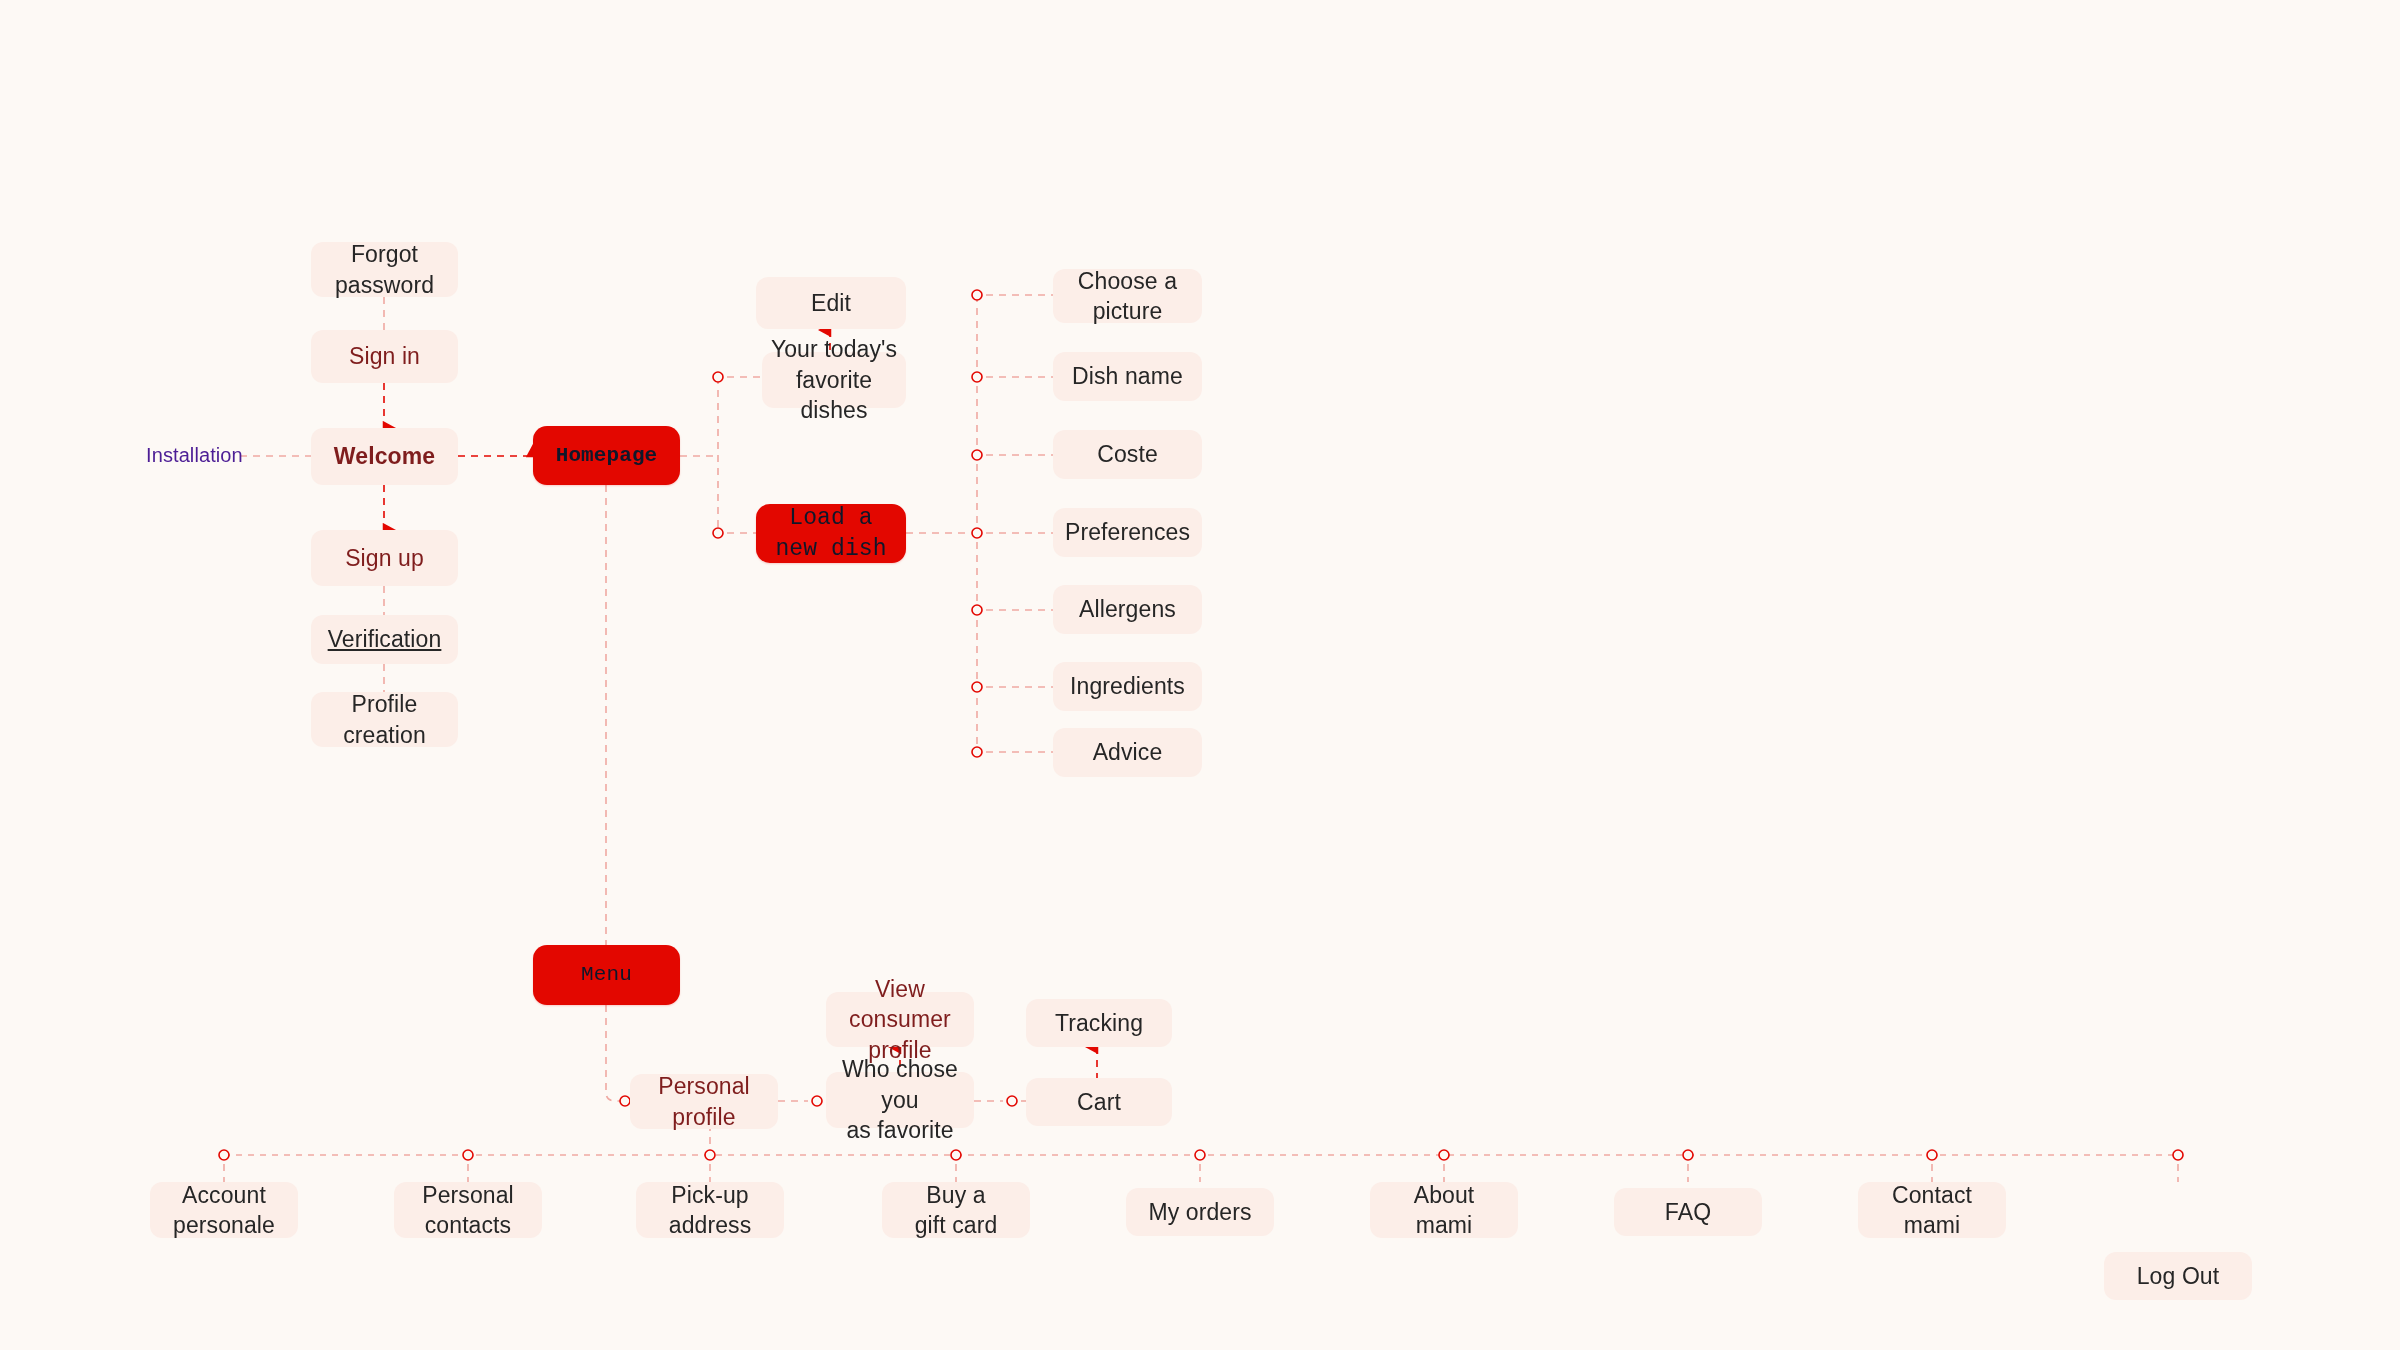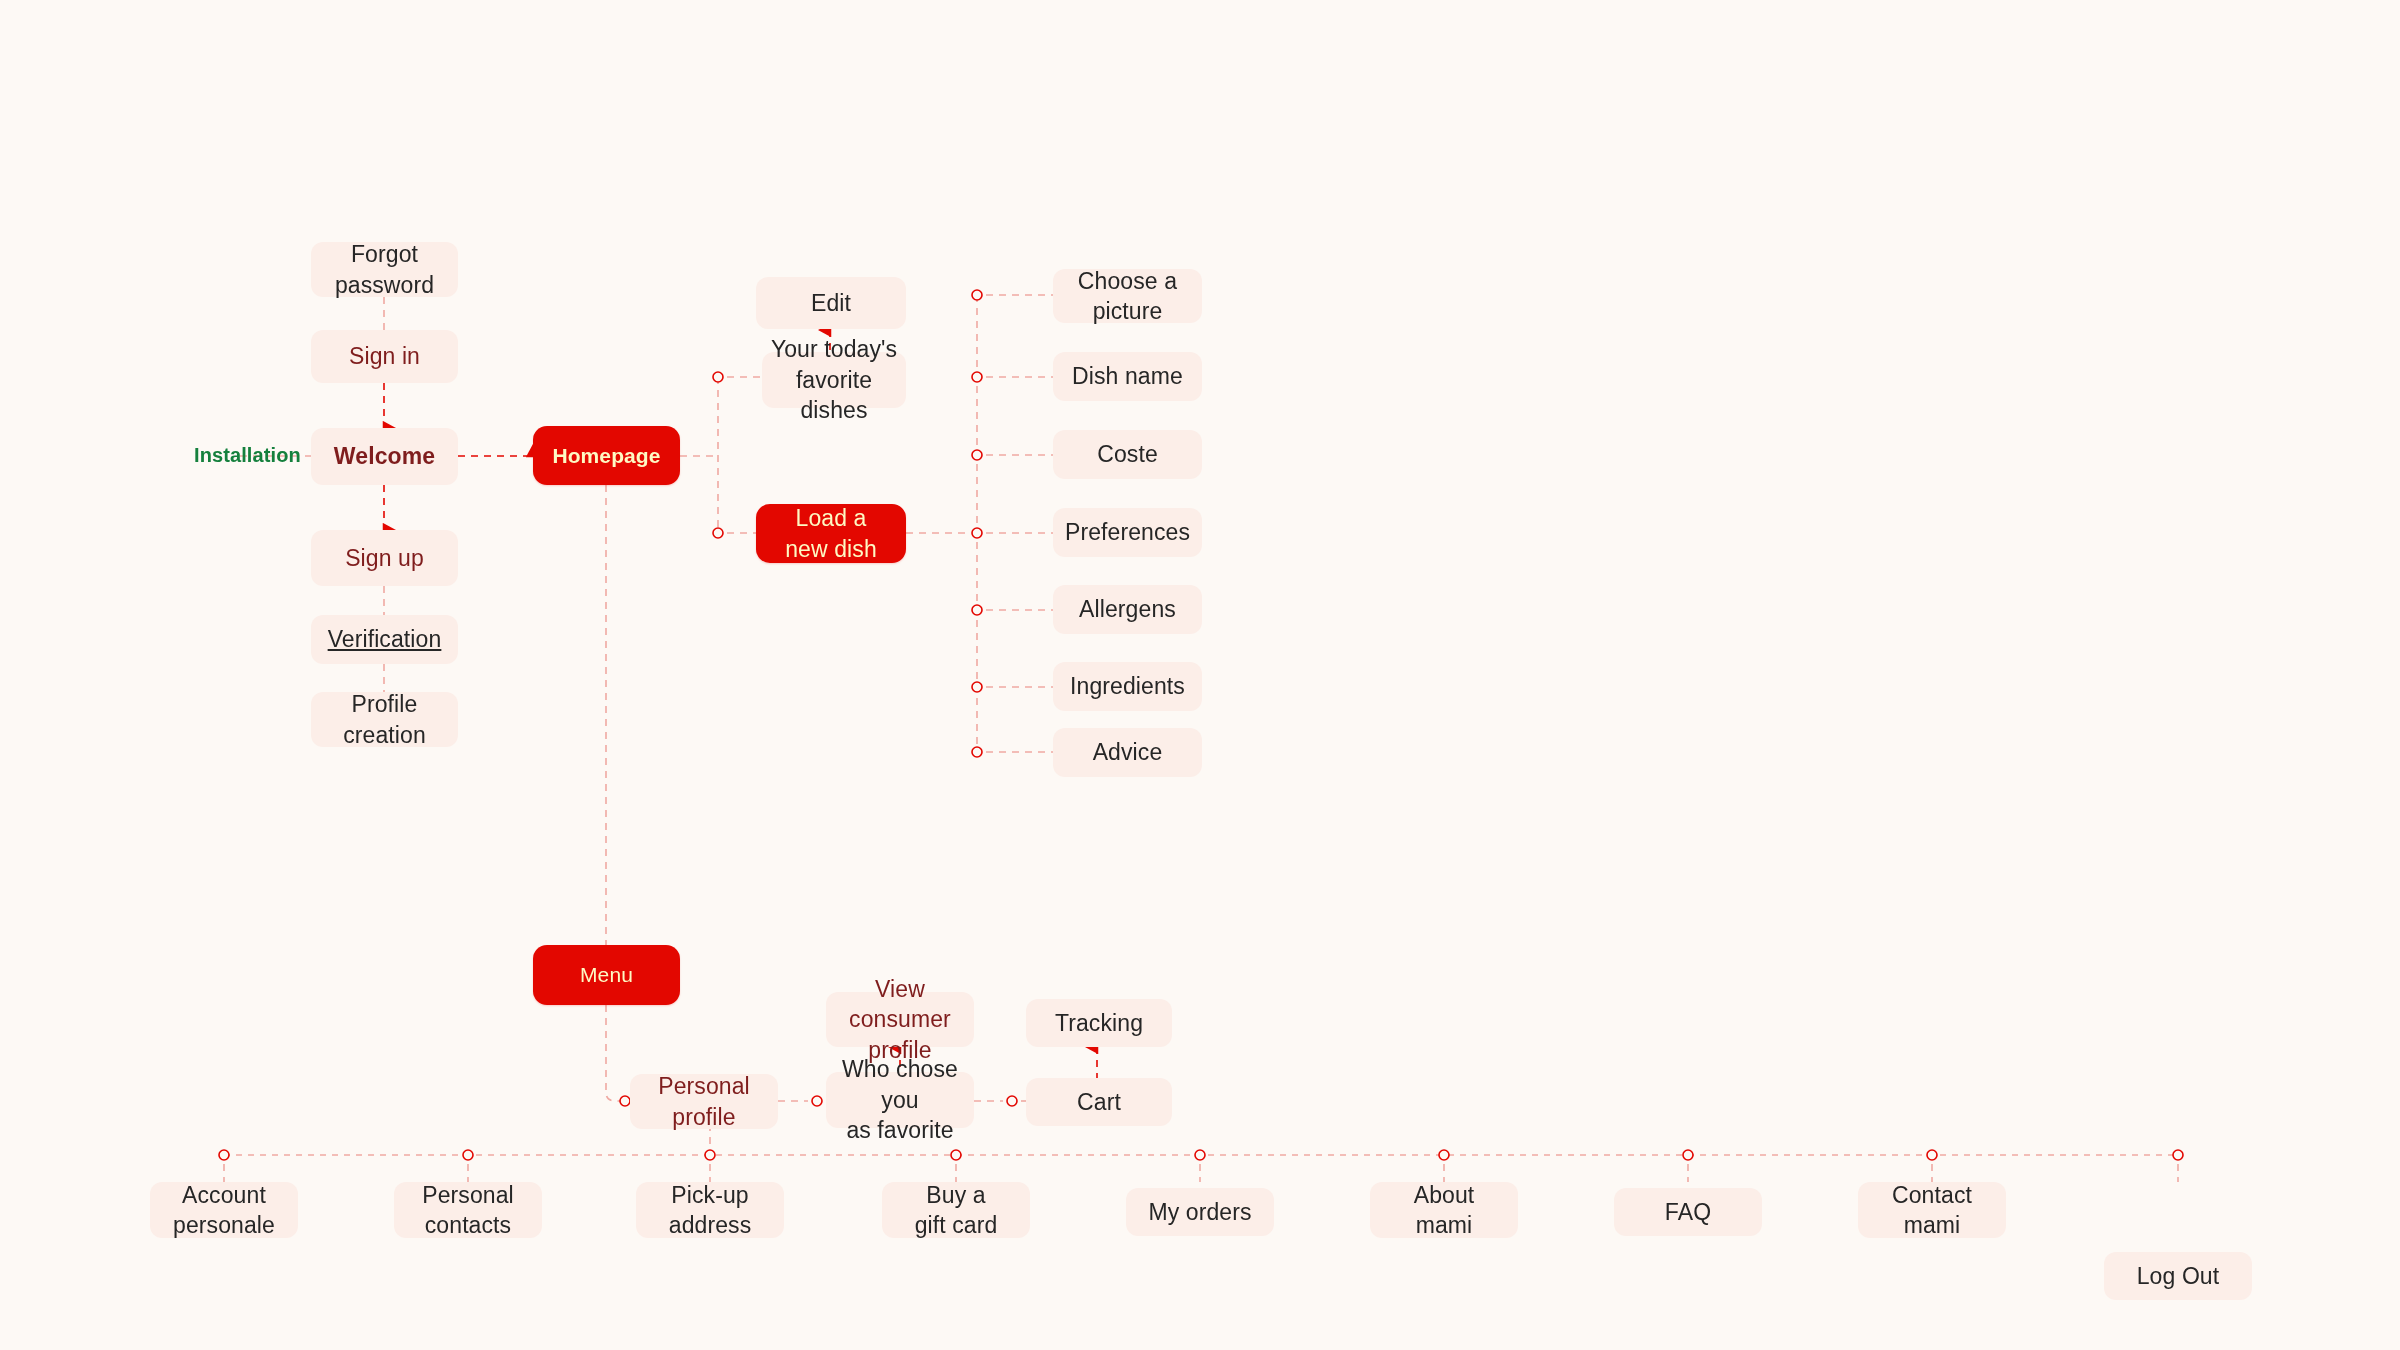--- a/index.html
+++ b/index.html
@@ -26,34 +26,34 @@
     font-size:23px;
     line-height:1.32;
     letter-spacing:0.1px;
     padding:4px 8px;
     z-index:3;
   }
   .node.accent{ color:#7f1d1d; }
   .node.accent.bold{ font-weight:bold; }
   .node.solid{
     background:#E30700;
-    color:#fef9c3;
+    color:#0f172a;
     border-radius:14px;
     box-shadow:0 1px 2px rgba(227,7,0,.18);
+    font-family:Liberation Mono, monospace;
   }
   .node.solid.bold{font-weight:bold;}
   .label-plain{
     position:absolute;
-    color:#15803d;
+    color:#4c1d95;
     font-size:20px;
-    font-weight:bold;
+    font-weight:normal;
     letter-spacing:0.1px;
     white-space:nowrap;
     z-index:3;
-    margin-left:48px;
   }
   .node span{display:block;white-space:pre-line;}
 </style>
 </head>
 <body>
 
 <div id="canvas">
 
   <svg id="wires" viewBox="0 0 2400 1350">
     <defs>

